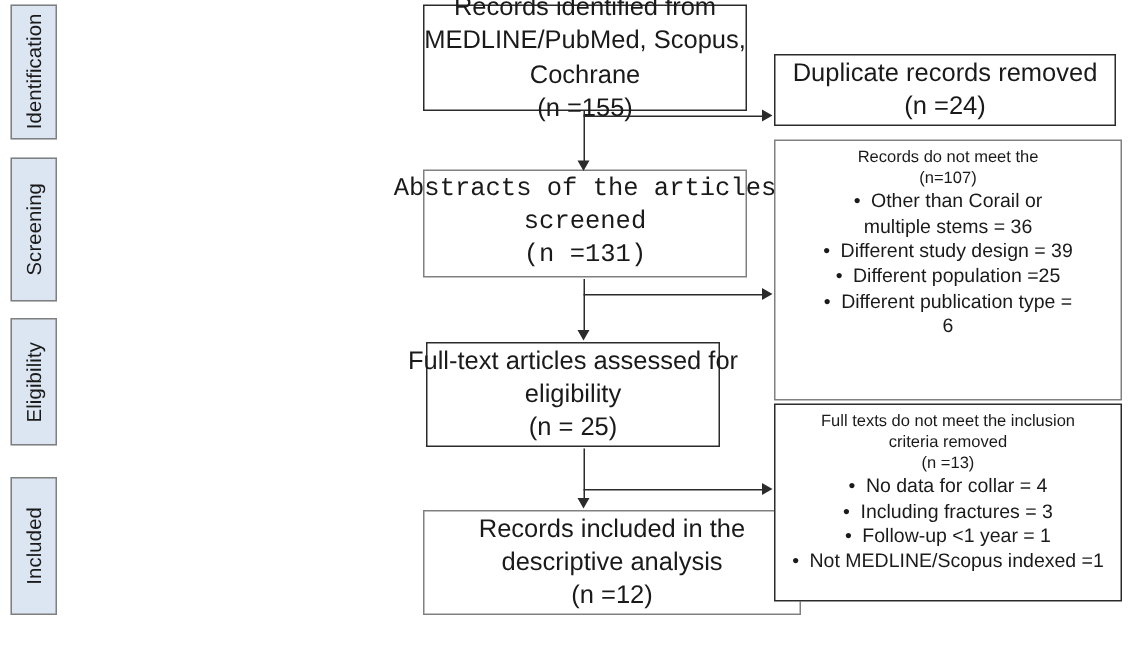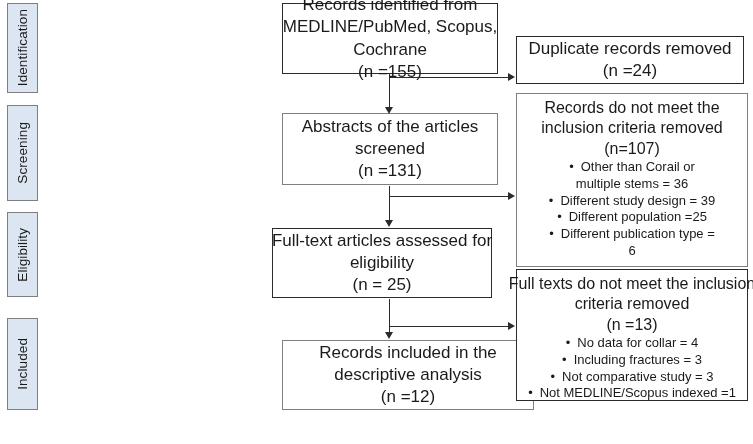--- a/index.html
+++ b/index.html
@@ -64,21 +64,21 @@
     color: #1a1a1a;
     white-space: nowrap;
   }
 
   
   .box.excl {
     justify-content: flex-start;
     padding-top: 4px;
   }
   .box.excl .line {
-    font-size: 16px;
+    font-size: 11px;
     line-height: 1.28;
   }
   .bullets {
     list-style: none;
     margin: 0;
     padding: 0;
     width: 100%;
   }
   .bullets li {
     font-size: 13px;
@@ -147,65 +147,64 @@
     <span class="stage-label">Included</span>
   </div>
 
   <div class="box dark" style="left:282px; top:3px; width:216px; height:71px;">
     <div class="line">Records identified from</div>
     <div class="line">MEDLINE/PubMed, Scopus,</div>
     <div class="line">Cochrane</div>
     <div class="line">(n =155)</div>
   </div>
 
-  <div class="box" style="left:282px; top:113px; width:216px; height:72px;">
+  <div class="box" style="left:282px; top:113px; width:216px; height:72px;font-family:Liberation Mono, monospace;">
     <div class="line">Abstracts of the articles</div>
     <div class="line">screened</div>
     <div class="line">(n =131)</div>
   </div>
 
-  <div class="box dark" style="left:272px; top:228px; width:220px; height:70px;">
+  <div class="box dark" style="left:284px; top:228px; width:196px; height:70px;">
     <div class="line">Full-text articles assessed for</div>
     <div class="line">eligibility</div>
     <div class="line">(n = 25)</div>
   </div>
 
   <div class="box" style="left:282px; top:340px; width:252px; height:70px;">
     <div class="line">Records included in the</div>
     <div class="line">descriptive analysis</div>
     <div class="line">(n =12)</div>
   </div>
 
   <div class="box dark" style="left:516px; top:36px; width:228px; height:48px;">
     <div class="line">Duplicate records removed</div>
     <div class="line">(n =24)</div>
   </div>
 
   <div class="box excl" style="left:516px; top:93px; width:232px; height:174px;">
     <div class="line">Records do not meet the</div>
-    <div class="line">inclusion criteria removed</div>
     <div class="line">(n=107)</div>
     <ul class="bullets">
       <li>Other than Corail or</li>
       <li class="nobullet">multiple stems = 36</li>
       <li>Different study design = 39</li>
       <li>Different population =25</li>
       <li>Different publication type =</li>
       <li class="nobullet">6</li>
     </ul>
   </div>
 
   <div class="box excl dark" style="left:516px; top:269px; width:232px; height:132px;">
     <div class="line">Full texts do not meet the inclusion</div>
     <div class="line">criteria removed</div>
     <div class="line">(n =13)</div>
     <ul class="bullets">
       <li>No data for collar = 4</li>
       <li>Including fractures = 3</li>
-      <li>Not comparative study = 3</li>
+      <li>Follow-up &lt;1 year = 1</li>
       <li>Not MEDLINE/Scopus indexed =1</li>
     </ul>
   </div>
 
   <div class="vline" style="left:389px; top:74px; height:35px;"></div>
   <div class="arrow-down" style="left:385px; top:107px;"></div>
 
   <div class="hline" style="left:389px; top:77px; width:120px;"></div>
   <div class="arrow-right" style="left:508px; top:73px;"></div>
 

